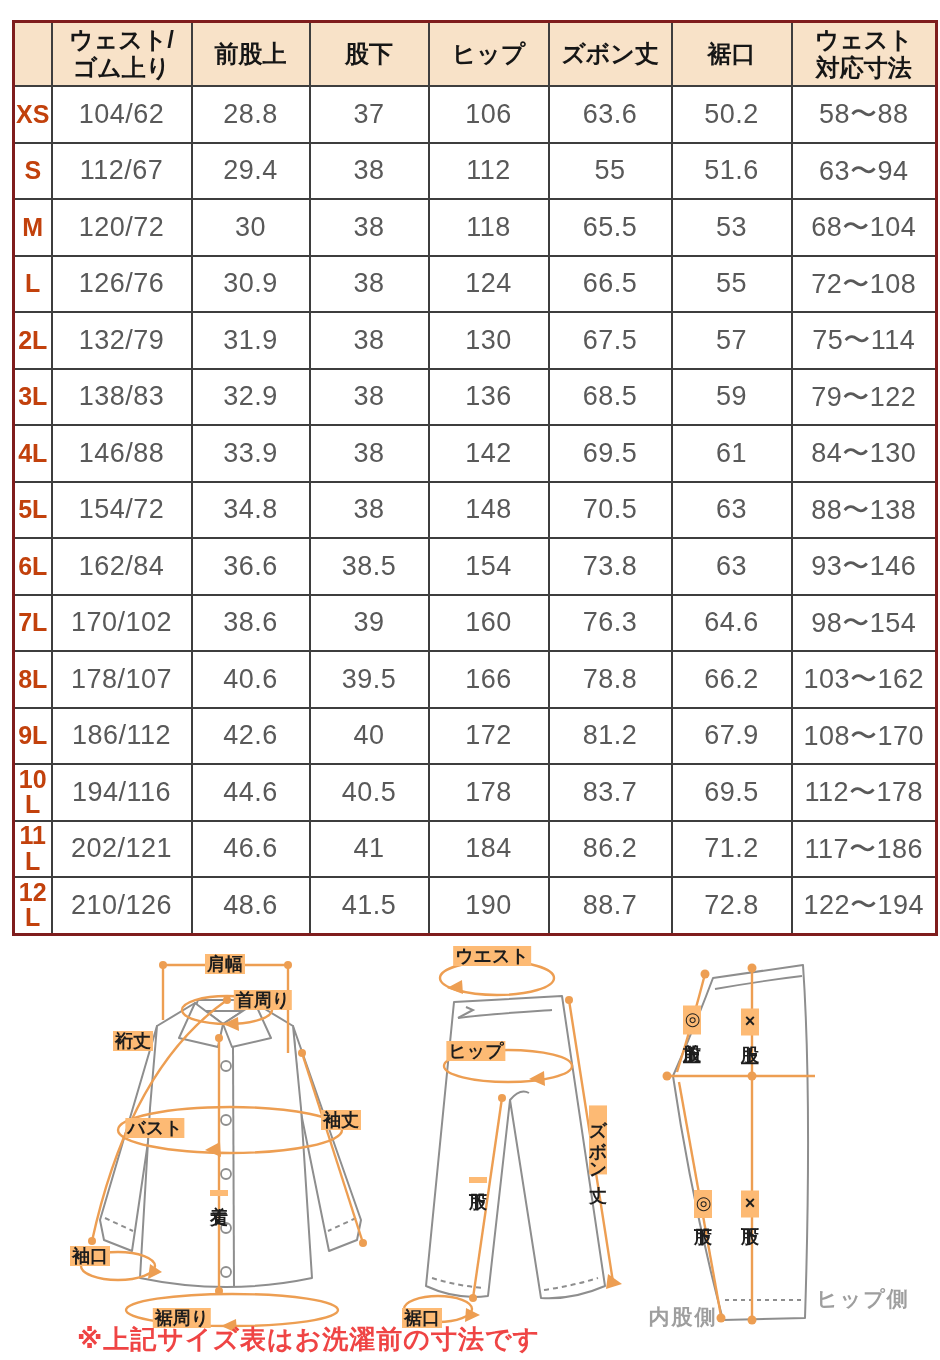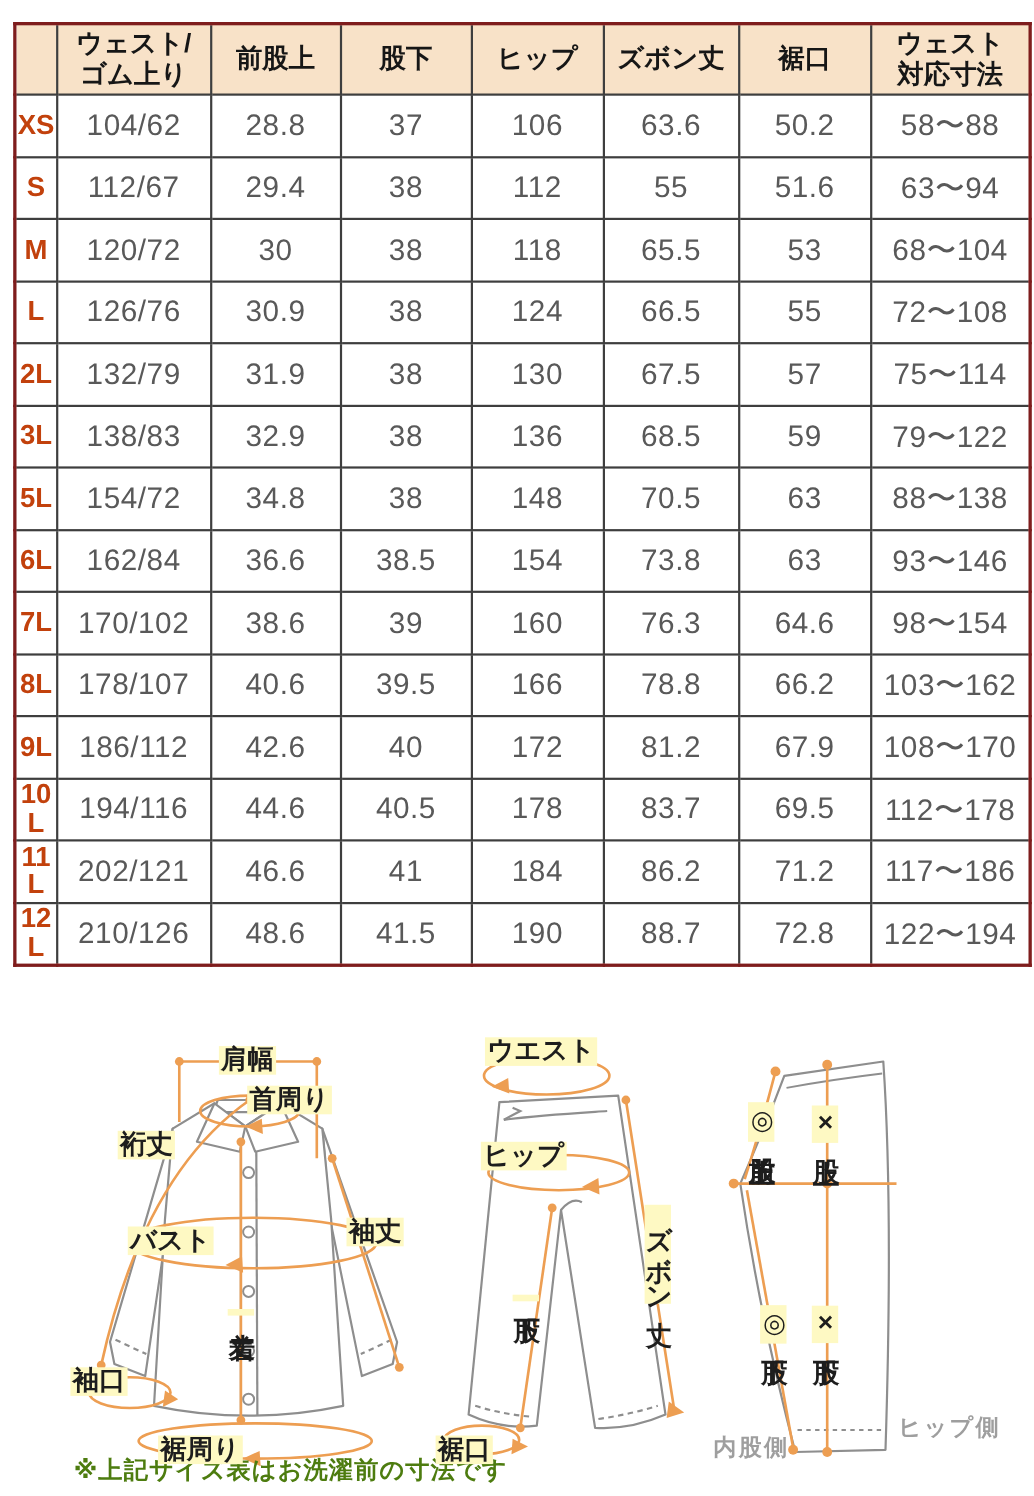--- a/index.html
+++ b/index.html
@@ -27,33 +27,33 @@
   .size-table tbody td.size{
     color:#c2410c;font-size:25px;font-weight:700;letter-spacing:0;
     word-break:break-all;line-height:1.02;padding:0 1px;
   }
 
   
   .diagram{position:absolute;}
   .diagram svg{position:absolute;left:0;top:0;}
   .dlabel{
     position:absolute;transform:translate(-50%,-50%);
-    background:#fef9c3;color:#1d1d1d;font-weight:700;font-size:24px;
+    background:#fdba74;color:#1d1d1d;font-weight:700;font-size:18px;
     line-height:1;white-space:nowrap;padding:1px 2px;z-index:3;
   }
   .vtext{
     writing-mode:vertical-rl;text-orientation:upright;
     letter-spacing:1px;line-height:1;padding:2px 0;
   }
   .gray-label{
     color:#9e9e9e;background:transparent;font-size:21px;letter-spacing:2px;
   }
   .note{
-    position:absolute;left:67px;top:1322px;color:#4d7c0f;
-    font-size:22px;font-weight:700;letter-spacing:1px;
+    position:absolute;left:77px;top:1322px;color:#ef4444;
+    font-size:26px;font-weight:700;letter-spacing:1px;
   }
 </style>
 </head>
 <body>
 
 <div id="page">
 
   <table class="size-table">
     <colgroup>
       <col style="width:38px">
@@ -134,20 +134,30 @@
           <td class="size">3L</td>
           <td>138/83</td>
           <td>32.9</td>
           <td>38</td>
           <td>136</td>
           <td>68.5</td>
           <td>59</td>
           <td>79〜122</td>
         </tr>
         <tr>
+          <td class="size">4L</td>
+          <td>146/88</td>
+          <td>33.9</td>
+          <td>38</td>
+          <td>142</td>
+          <td>69.5</td>
+          <td>61</td>
+          <td>84〜130</td>
+        </tr>
+        <tr>
           <td class="size">5L</td>
           <td>154/72</td>
           <td>34.8</td>
           <td>38</td>
           <td>148</td>
           <td>70.5</td>
           <td>63</td>
           <td>88〜138</td>
         </tr>
         <tr>

